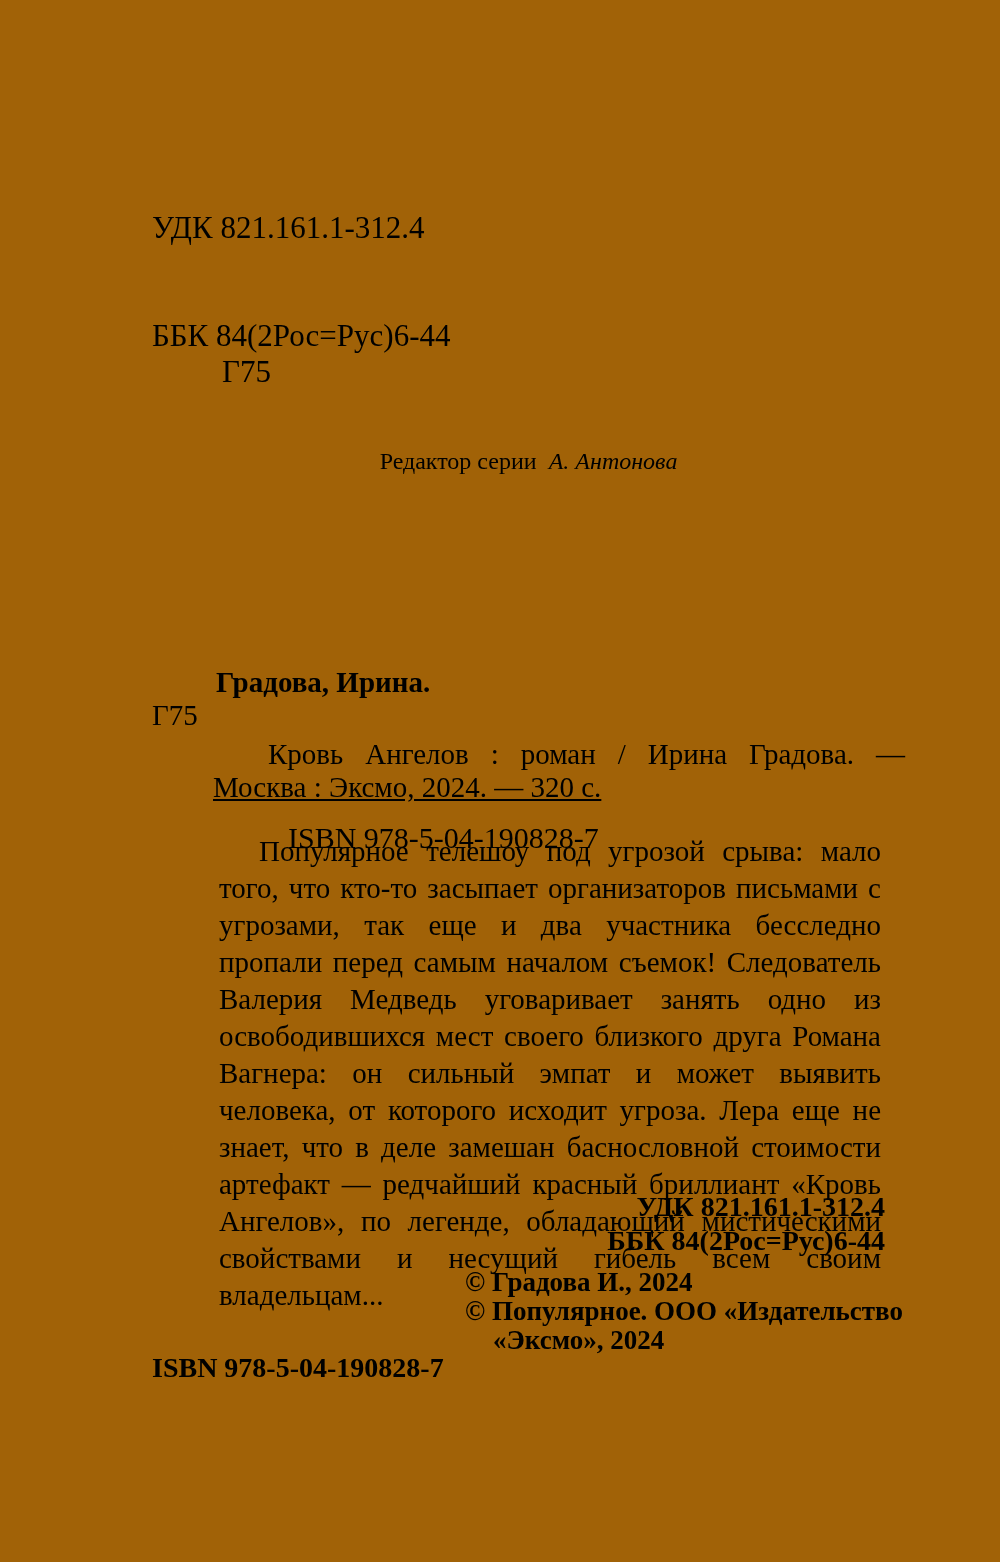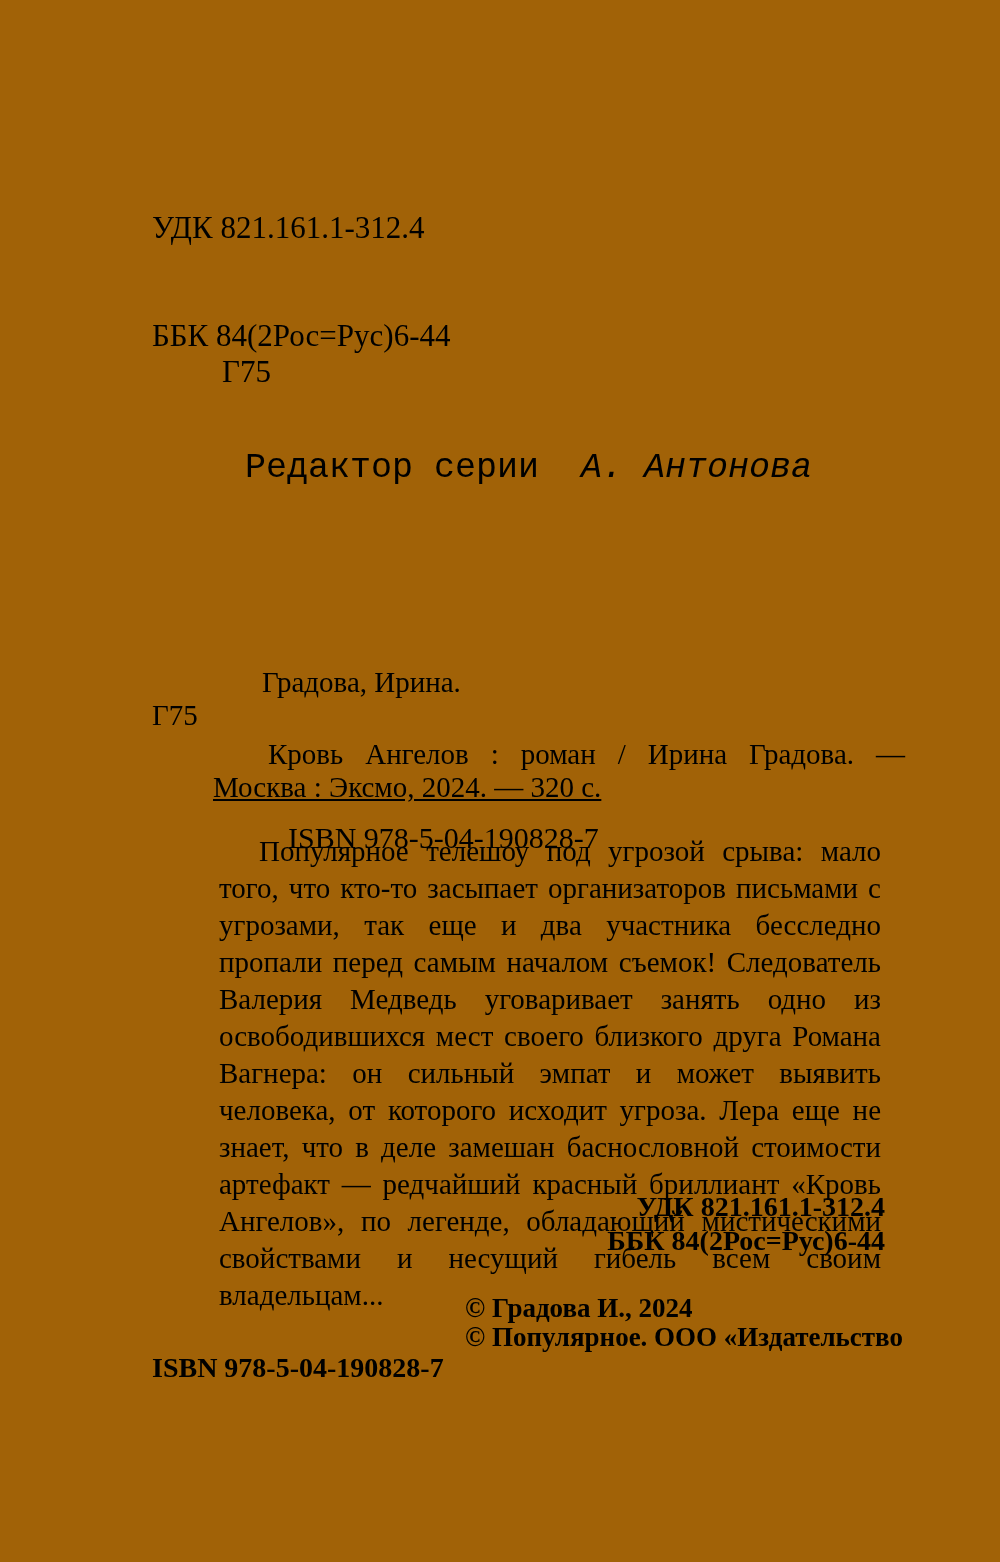--- a/index.html
+++ b/index.html
@@ -29,42 +29,41 @@
   .top-codes .code-row { display: block; }
   .top-codes .author-code { padding-left: 70px; }
 
   
   .series-editor {
     position: absolute;
     left: 152px;
     top: 448px;
     width: 753px;
     text-align: center;
-    font-size: 35px;
-    font-family: Liberation Mono, monospace;
+    font-size: 24px;
   }
   .series-editor .editor-name { font-style: italic; }
 
   
   .catalog {
     position: absolute;
     left: 152px;
     top: 666px;
     width: 753px;
     font-size: 29px;
     line-height: 33px;
   }
   .catalog .catalog-code {
     position: absolute;
     left: 0;
     top: 33px;
   }
   .catalog .entry-author {
-    margin-left: 110px;
-    font-weight: normal;
+    margin-left: 64px;
+    font-weight: bold;
   }
   .catalog .entry-title {
     margin-left: 116px;
     width: 637px;
     text-align: justify;
     text-align-last: justify;
     margin-top: 39px;
   }
   .catalog .entry-imprint {
     margin-left: 61px;
@@ -98,21 +97,21 @@
     font-weight: bold;
     font-size: 28px;
     line-height: 34px;
   }
   .footer-codes .code-row { display: block; }
 
   
   .copyright {
     position: absolute;
     left: 465px;
-    top: 1294px;
+    top: 1268px;
     font-weight: bold;
     font-size: 27px;
     line-height: 29px;
   }
   .copyright .cr-line { display: block; }
   .copyright .cr-indent { padding-left: 28px; }
 
   
   .isbn-bottom {
     position: absolute;
@@ -148,17 +147,18 @@
   <div class="annotation">Популярное телешоу под угрозой срыва: мало того, что кто-то засыпает организаторов письмами с угрозами, так еще и два участника бесследно пропали перед самым началом съемок! Следователь Валерия Медведь уговаривает занять одно из освободившихся мест своего близкого друга Романа Вагнера: он сильный эмпат и может выявить человека, от которого исходит угроза. Лера еще не знает, что в деле замешан баснословной стоимости артефакт — редчайший красный бриллиант «Кровь Ангелов», по легенде, обладающий мистическими свойствами и несущий гибель всем своим владельцам...</div>
 
   <div class="footer-codes">
     <span class="code-row">УДК 821.161.1-312.4</span>
     <span class="code-row">ББК 84(2Рос=Рус)6-44</span>
   </div>
 
   <div class="copyright">
     <span class="cr-line">© Градова И., 2024</span>
     <span class="cr-line">© Популярное. ООО «Издательство</span>
+    <span class="cr-line cr-indent">«Эксмо», 2024</span>
   </div>
 
   <div class="isbn-bottom">ISBN 978-5-04-190828-7</div>
 
 </div>
 
 </body></html>

